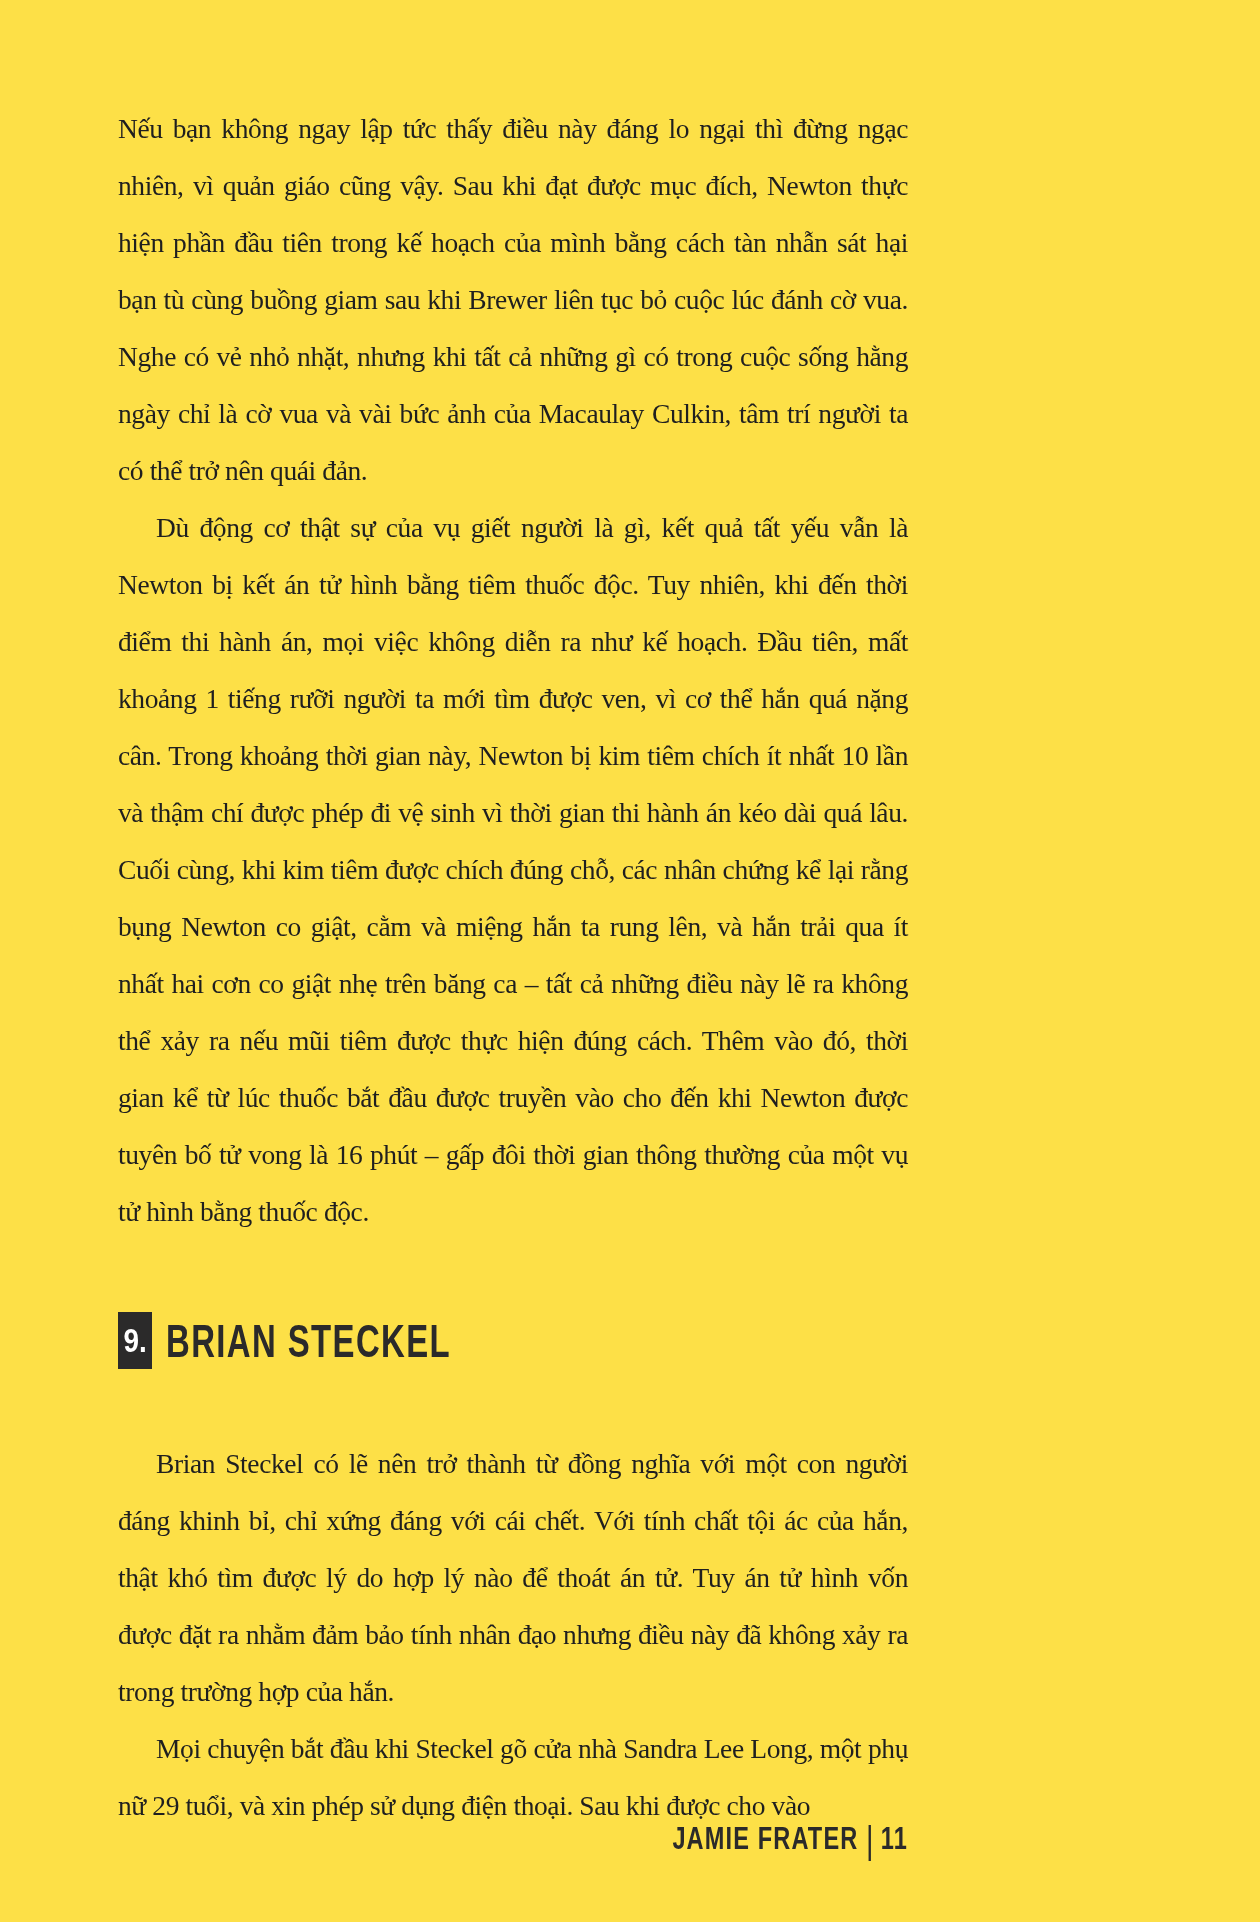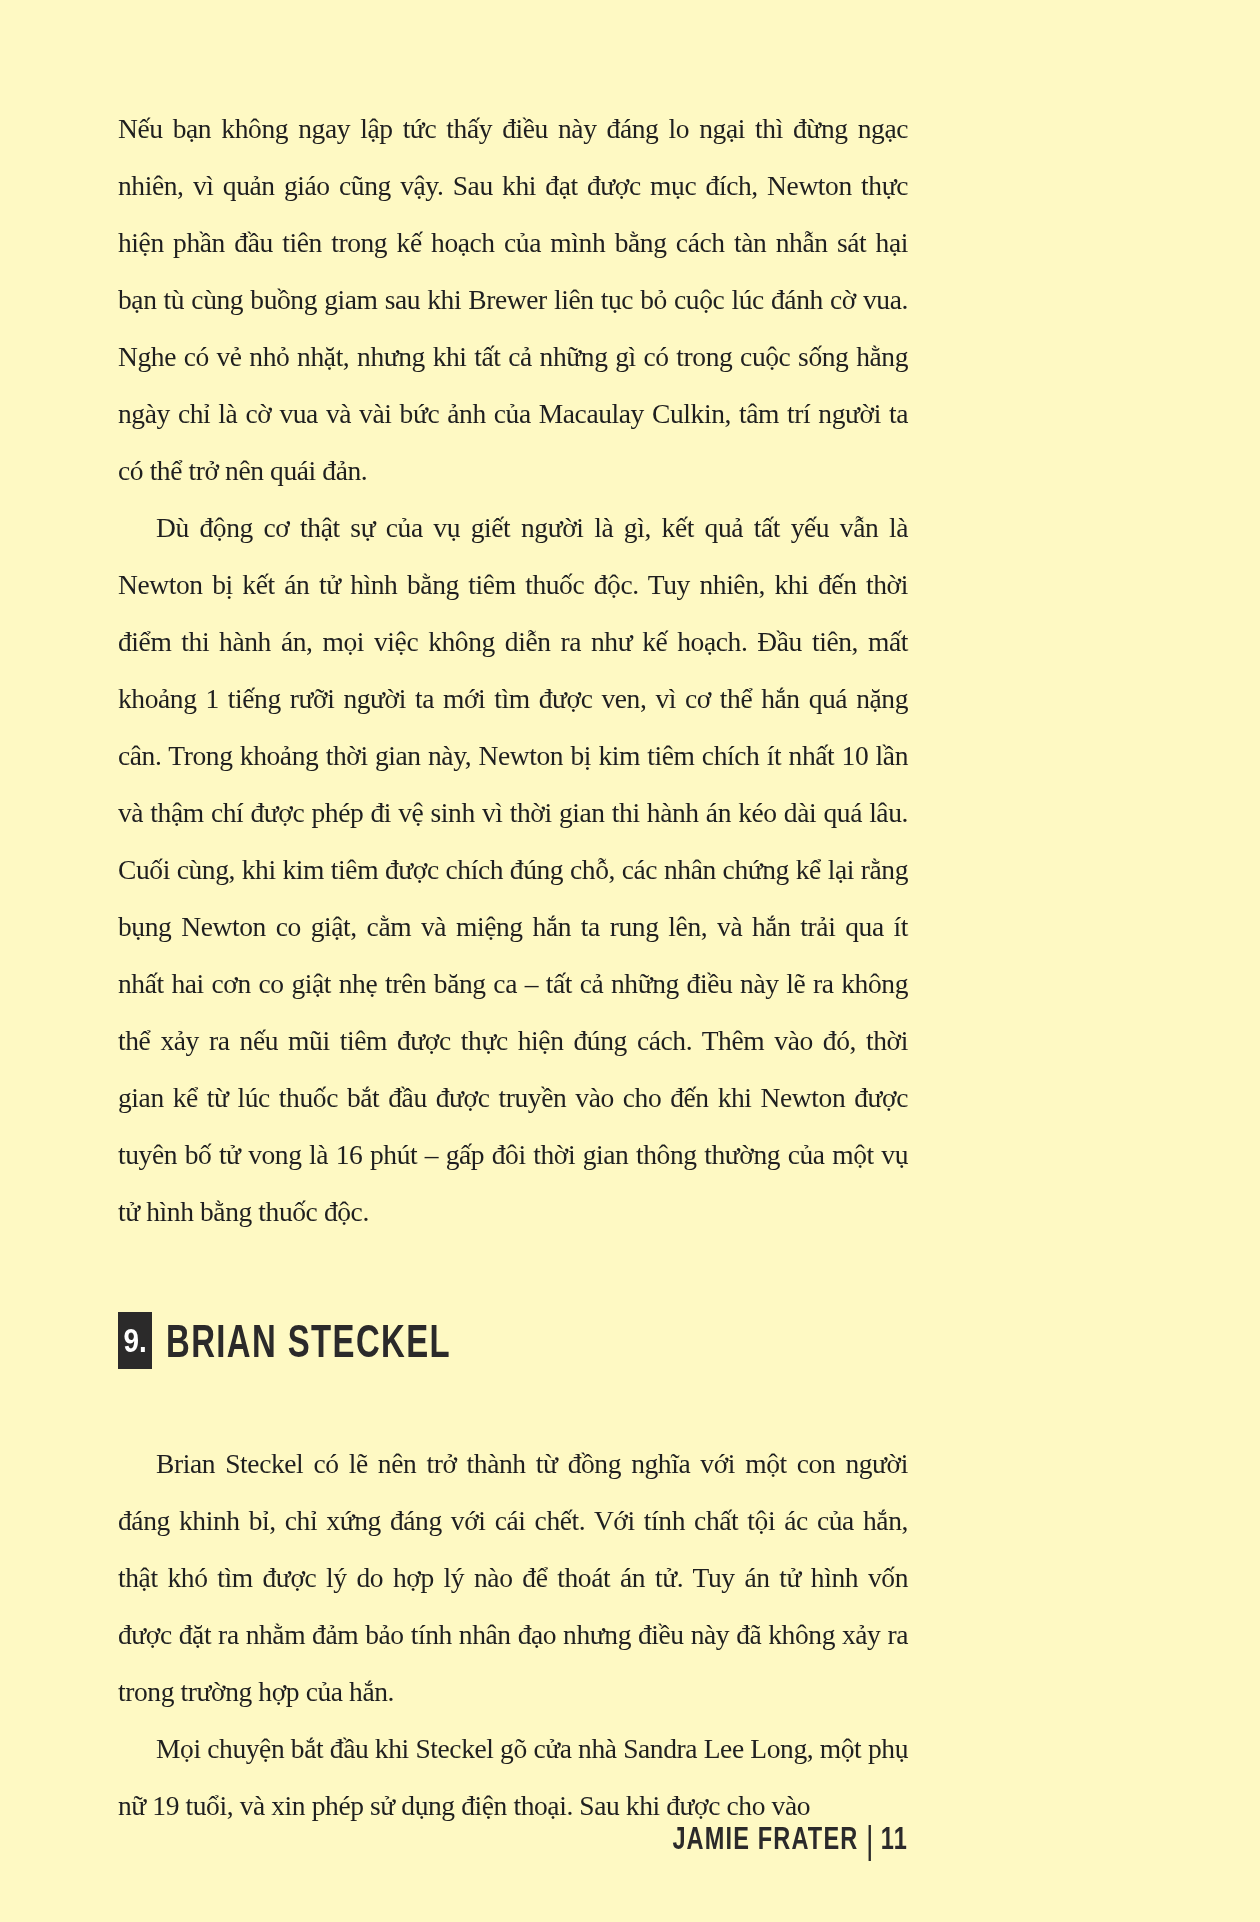--- a/index.html
+++ b/index.html
@@ -10,21 +10,21 @@
   body {
     width: 1260px;
     height: 1922px;
     position: relative;
     overflow: hidden;
     font-family: "Liberation Serif", "DejaVu Serif", serif;
   }
   .page {
     position: absolute;
     inset: 0;
-    background: #fef9c3;
+    background: #fde047;
   }
   .text-block {
     position: absolute;
     top: 100px;
     left: 118px;
     width: 790px;
   }
   .body-para {
     margin: 0;
     font-size: 27.5px;
@@ -115,21 +115,21 @@
 
     <h2 class="section-heading">
       <span class="num-box">
         <span class="num">9.</span>
       </span>
       <span class="section-title">BRIAN STECKEL</span>
     </h2>
 
     <p class="body-para indent">Brian Steckel có lẽ nên trở thành từ đồng nghĩa với một con người đáng khinh bỉ, chỉ xứng đáng với cái chết. Với tính chất tội ác của hắn, thật khó tìm được lý do hợp lý nào để thoát án tử. Tuy án tử hình vốn được đặt ra nhằm đảm bảo tính nhân đạo nhưng điều này đã không xảy ra trong trường hợp của hắn.</p>
 
-    <p class="body-para indent">Mọi chuyện bắt đầu khi Steckel gõ cửa nhà Sandra Lee Long, một phụ nữ 19 tuổi, và xin phép sử dụng điện thoại. Sau khi được cho vào</p>
+    <p class="body-para indent">Mọi chuyện bắt đầu khi Steckel gõ cửa nhà Sandra Lee Long, một phụ nữ 29 tuổi, và xin phép sử dụng điện thoại. Sau khi được cho vào</p>
 
   </main>
 
   <footer class="page-footer">
     <span class="footer-inner">
       <span>JAMIE FRATER</span><span class="sep">|</span><span>11</span>
     </span>
   </footer>
 
 </div>

